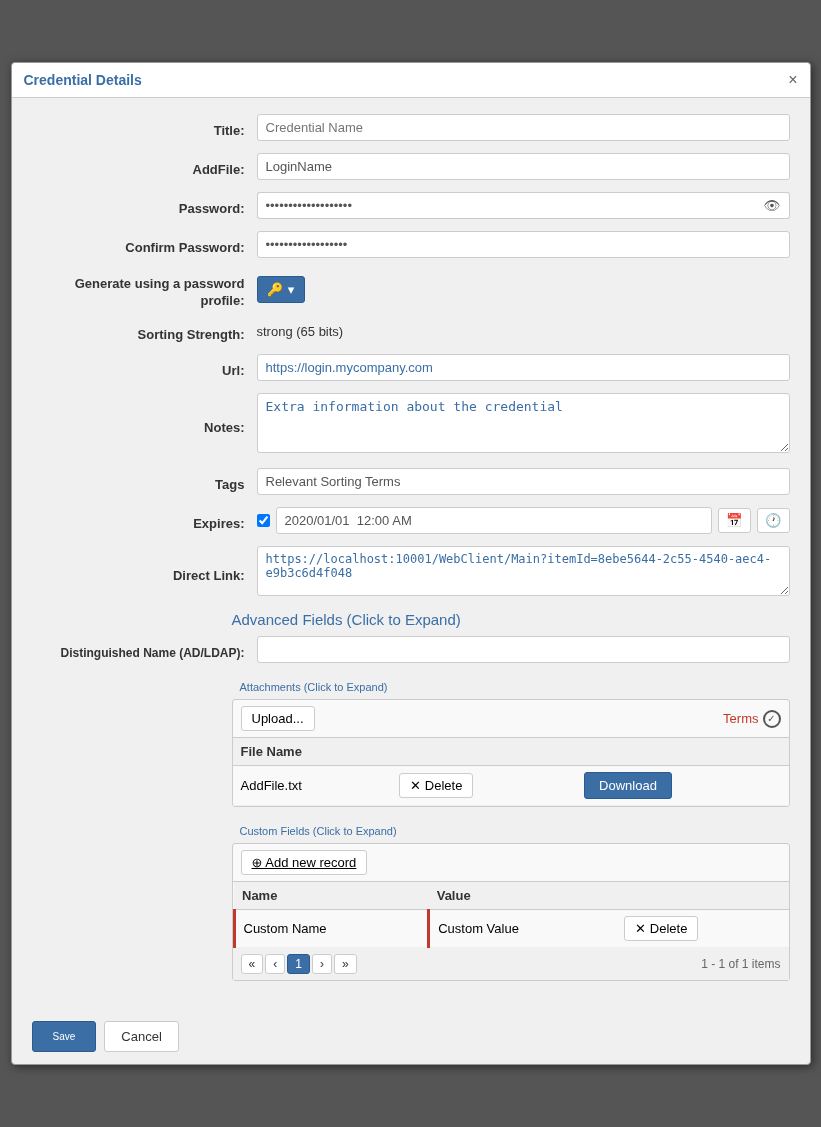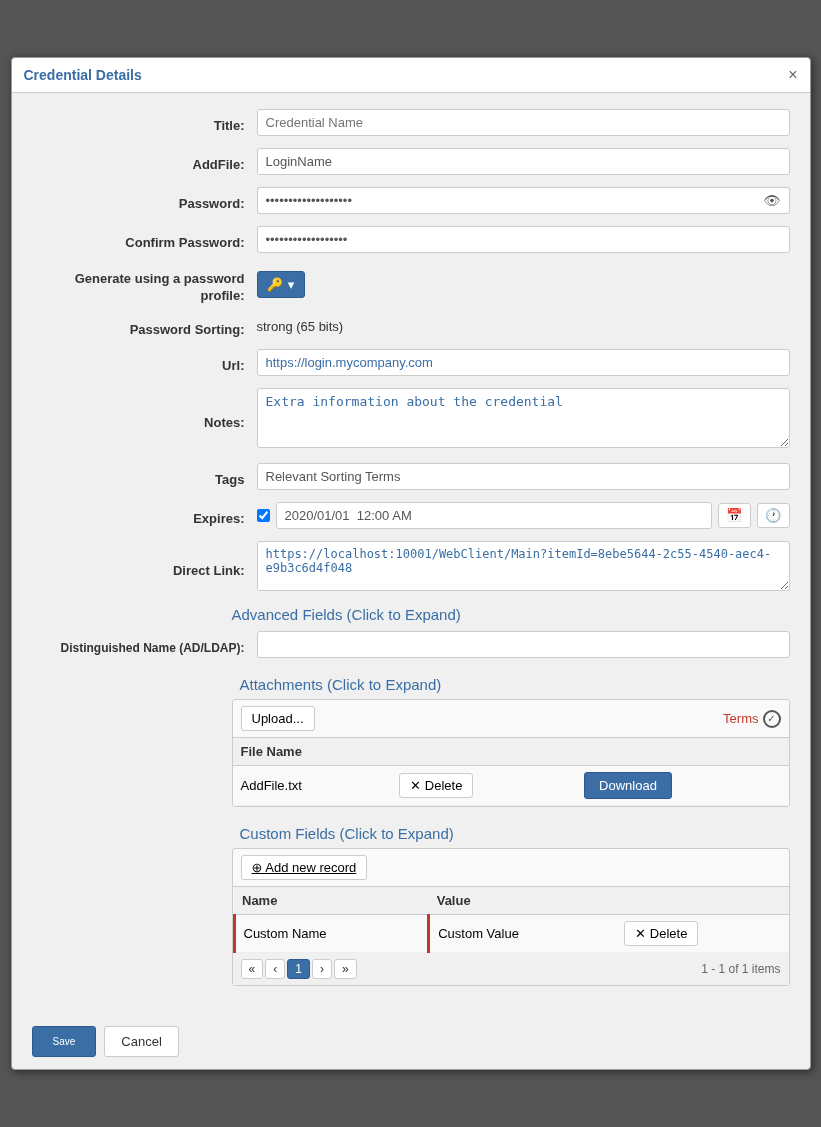--- a/index.html
+++ b/index.html
@@ -321,21 +321,21 @@
       border-radius: 3px;
       color: #333;
       padding: 7px 16px;
       cursor: pointer;
       font-size: 13px;
     }
     .section-expand-link {
       color: #3a6ea5;
       cursor: pointer;
       text-decoration: none;
-      font-size: 15px;
+      font-size: 11px;
       display: block;
       padding: 6px 8px;
     }
     .dn-input { margin-left: 0; }
   </style>
 </head>
 <body>
 
 <div class="dialog">
   <div class="dialog-header">
@@ -380,21 +380,21 @@
       <div class="form-label" style="line-height:1.3;">Generate using a password profile:</div>
       <div class="form-control">
         <button class="gen-btn">
           <span>🔑</span>
           <span>▾</span>
         </button>
       </div>
     </div>
 
     <div class="form-row">
-      <div class="form-label">Password Sorting:</div>
+      <div class="form-label">Sorting Strength:</div>
       <div class="form-control">
         <span class="strength-text">strong (65 bits)</span>
       </div>
     </div>
 
     <div class="form-row">
       <div class="form-label">Url:</div>
       <div class="form-control">
         <input type="text" class="url-input" value="https://login.mycompany.com" style="">
       </div>

